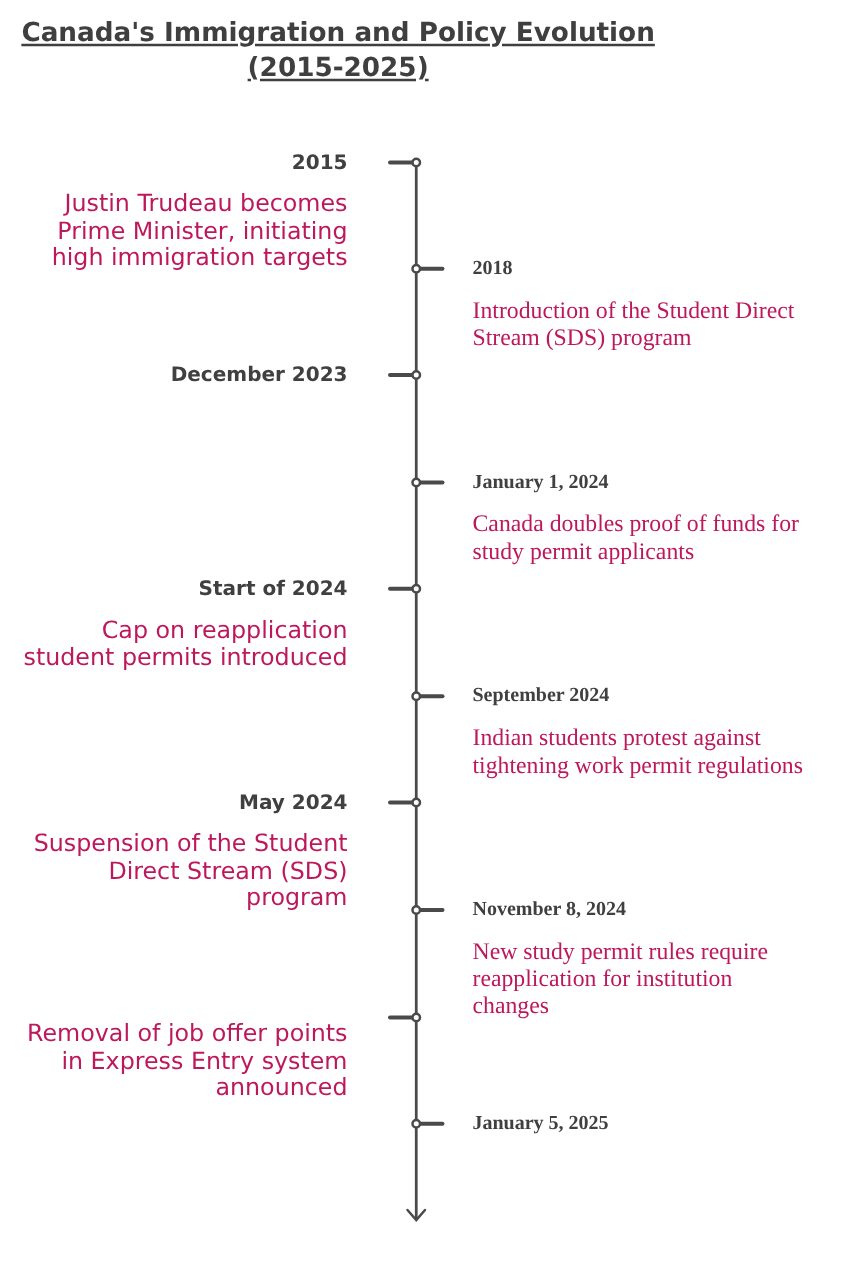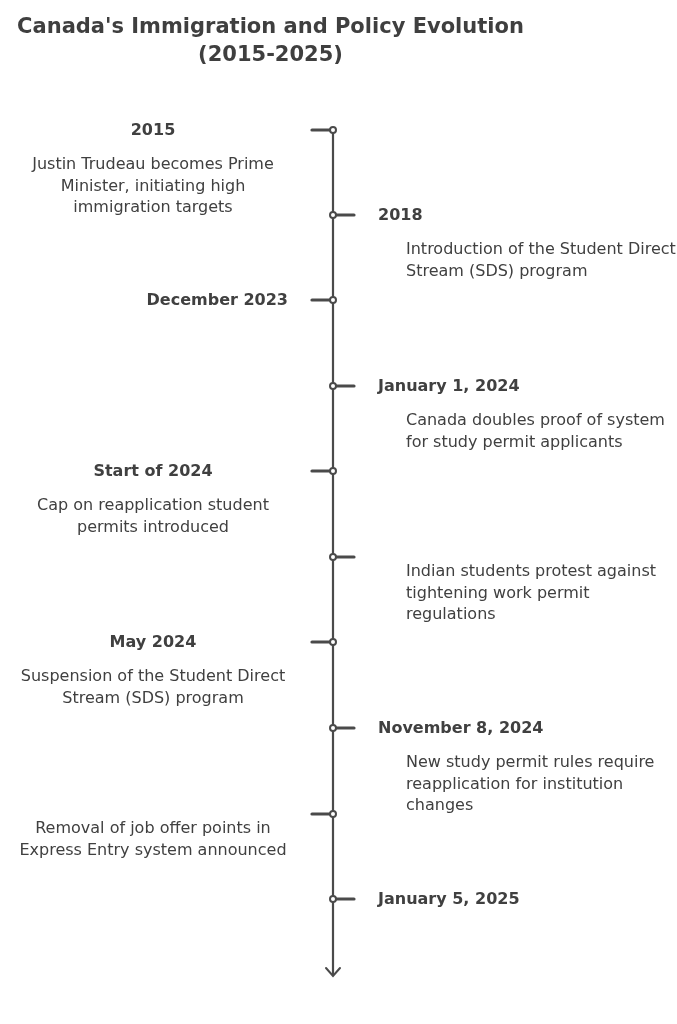--- a/index.html
+++ b/index.html
@@ -1,28 +1,28 @@
 <!DOCTYPE html>
 <html><head>
 <meta charset="utf-8">
 <style>
   html, body { margin: 0; padding: 0; background: #ffffff; }
   body { width: 677px; height: 1024px; position: relative; overflow: hidden;
          font-family: "DejaVu Sans", sans-serif; color: #454545; }
   .title { position: absolute; left: 0; top: 12px; width: 541px; text-align: center;
-           font-size: 21px; font-weight: bold; line-height: 28px; color: #3f3f3f; }
+           font-size: 21px; font-weight: bold; line-height: 28px; color: #3f3f3f; text-decoration: underline; }
   .title div { white-space: nowrap; }
   svg.spine { position: absolute; left: 0; top: 0; }
   .event { position: absolute; }
-  .event.left { right: 389px; text-align: center; }
-  .event.right { left: 378px; text-align: left; }
+  .event.left { right: 399px; text-align: right; }
+  .event.right { left: 378px; text-align: left; font-family: Liberation Serif, serif; }
   .date { font-size: 16px; font-weight: bold; color: #404040; line-height: 20px; white-space: nowrap; }
-  .desc { font-size: 16px; color: #404040; line-height: 21.5px; margin-top: 13px; }
+  .desc { font-size: 19px; color: #be185d; line-height: 21.5px; margin-top: 13px; }
   .event.left .desc { width: 270px; margin-left: auto; }
-  .event.right .desc { width: 270px; margin-left: 28px; }
+  .event.right .desc { width: 270px; }
 </style>
 </head>
 <body>
 
 <div class="title">
   <div>Canada's Immigration and Policy Evolution</div>
   <div>(2015-2025)</div>
 </div>
 
 <svg class="spine" width="677" height="1024">
@@ -58,27 +58,28 @@
 </div>
 <div class="event right" style="top:205px">
   <div class="date">2018</div>
   <div class="desc">Introduction of the Student Direct Stream (SDS) program</div>
 </div>
 <div class="event left" style="top:290px">
   <div class="date">December 2023</div>
 </div>
 <div class="event right" style="top:376px">
   <div class="date">January 1, 2024</div>
-  <div class="desc">Canada doubles proof of system for study permit applicants</div>
+  <div class="desc">Canada doubles proof of funds for study permit applicants</div>
 </div>
 <div class="event left" style="top:461px">
   <div class="date">Start of 2024</div>
   <div class="desc">Cap on reapplication student permits introduced</div>
 </div>
 <div class="event right" style="top:547px">
+  <div class="date">September 2024</div>
   <div class="desc">Indian students protest against tightening work permit regulations</div>
 </div>
 <div class="event left" style="top:632px">
   <div class="date">May 2024</div>
   <div class="desc">Suspension of the Student Direct Stream (SDS) program</div>
 </div>
 <div class="event right" style="top:718px">
   <div class="date">November 8, 2024</div>
   <div class="desc">New study permit rules require reapplication for institution changes</div>
 </div>

